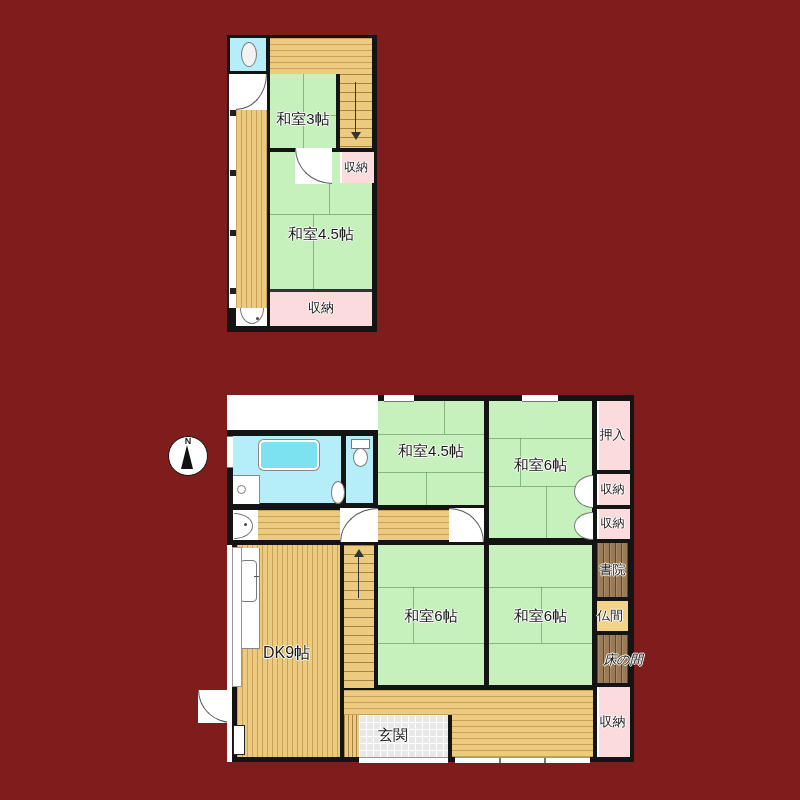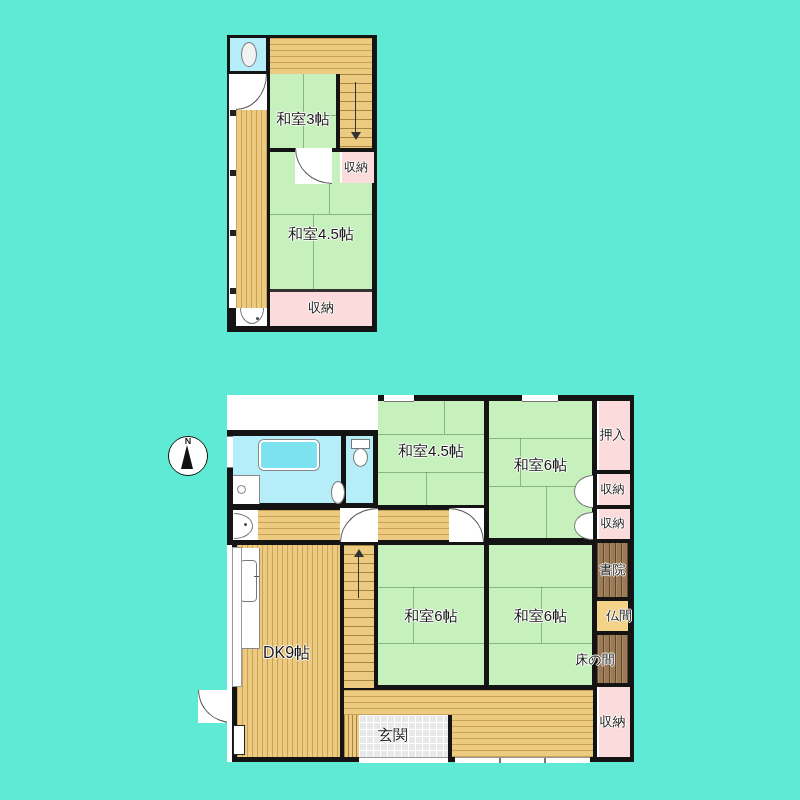--- a/index.html
+++ b/index.html
@@ -1,16 +1,16 @@
 <!DOCTYPE html>
 <html><head>
 <meta charset="utf-8">
 <style>
   html,body{margin:0;padding:0;background:#fff;}
-  .canvas{position:relative;width:800px;height:800px;background:#5eead4;overflow:hidden;
+  .canvas{position:relative;width:800px;height:800px;background:#7f1d1d;overflow:hidden;
           font-family:"Liberation Sans","DejaVu Sans",sans-serif;color:#1a1a1a;}
   .abs{position:absolute;}
   .floor{position:absolute;background:#141414;}
   
   .tatami{background:#c6f1bc;}
   .closet{background:#fbdbdb;}
   .cyan{background:#b5eef8;}
   .wood-v{background-color:#ecca7f;background-image:repeating-linear-gradient(90deg,rgba(150,100,25,.40) 0 1px,transparent 1px 5px);}
   .wood-h{background-color:#ecca7f;background-image:repeating-linear-gradient(180deg,rgba(150,100,25,.40) 0 1px,transparent 1px 6px);}
   .stairs-h{background-color:#ecca7f;background-image:repeating-linear-gradient(180deg,rgba(110,75,20,.55) 0 1px,transparent 1px 9px);}
@@ -206,22 +206,22 @@
       <div class="tick" style="left:44px;top:0;width:2px;height:5px;background:#777;"></div>
       <div class="tick" style="left:89px;top:0;width:2px;height:5px;background:#777;"></div>
     </div>
 
     <div class="lbl f15" style="left:151px;top:48px;width:106px;">和室4.5帖</div>
     <div class="lbl f15" style="left:262px;top:62px;width:103px;">和室6帖</div>
     <div class="lbl f13" style="left:370px;top:33px;width:31px;">押入</div>
     <div class="lbl f12" style="left:370px;top:88px;width:31px;">収納</div>
     <div class="lbl f12" style="left:370px;top:122px;width:31px;">収納</div>
     <div class="lbl f13" style="left:370px;top:168px;width:31px;">書院</div>
-    <div class="lbl f13" style="left:370px;top:214px;width:35px;text-align:right;">仏間</div>
-    <div class="lbl f13" style="left:340px;top:258px;width:56px;">床の間</div>
+    <div class="lbl f13" style="left:370px;top:214px;width:23px;text-align:right;">仏間</div>
+    <div class="lbl f13" style="left:368px;top:258px;width:56px;font-style:italic;">床の間</div>
     <div class="lbl f13" style="left:370px;top:320px;width:31px;">収納</div>
     <div class="lbl f15" style="left:151px;top:213px;width:106px;">和室6帖</div>
     <div class="lbl f15" style="left:262px;top:213px;width:103px;">和室6帖</div>
     <div class="lbl f16" style="left:12px;top:249px;width:95px;">DK9帖</div>
     <div class="lbl f15" style="left:132px;top:332px;width:68px;">玄関</div>
   </div>
 
 </div>
 
 </body></html>

